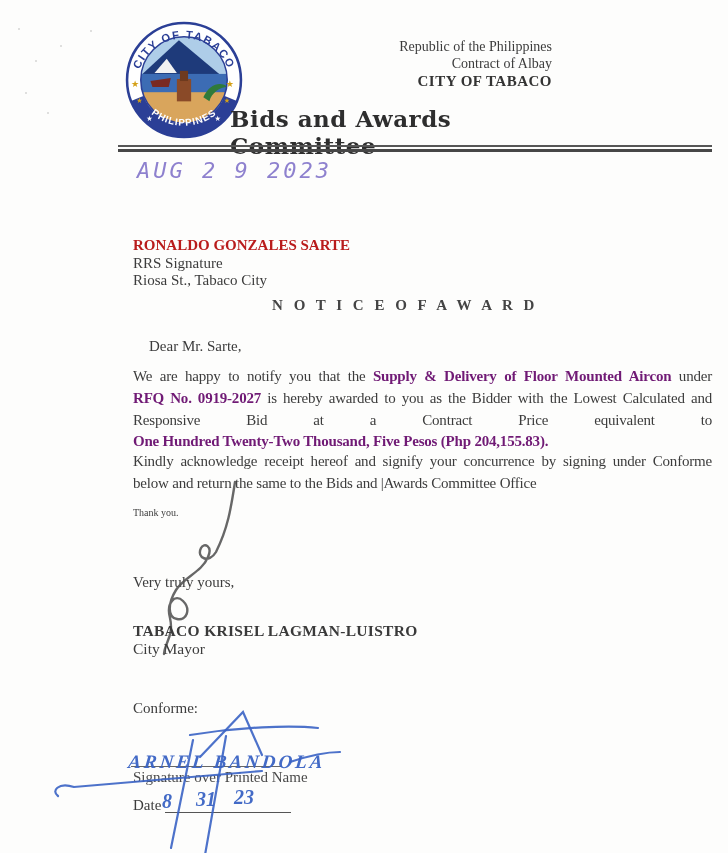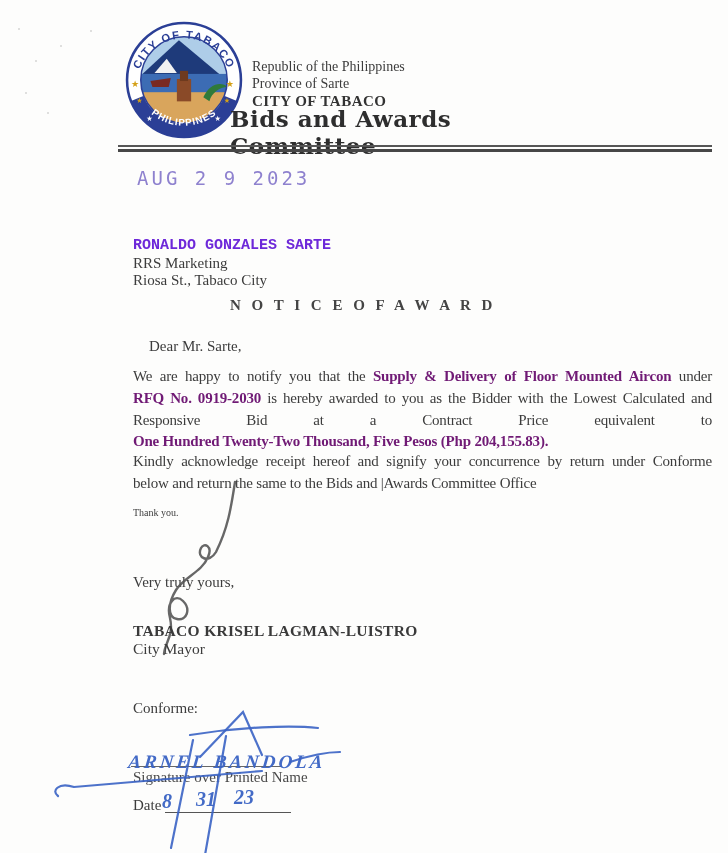--- a/index.html
+++ b/index.html
@@ -3,40 +3,41 @@
 <meta charset="utf-8">
 <style>
   html,body{margin:0;padding:0;background:#e8e8e8;}
   .page{
     position:relative;width:728px;height:853px;margin:0 auto;
     background:#fdfdfc;overflow:hidden;
     font-family:"Liberation Serif",serif;color:#3c3c3c;
   }
   
   .seal{position:absolute;left:124px;top:20px;width:120px;height:120px;}
-  .hdr{position:absolute;left:252px;top:38px;width:300px;text-align:left;line-height:17px;margin-top:20px;}
+  .hdr{position:absolute;left:252px;top:38px;width:300px;text-align:right;line-height:17px;}
   .hdr .l1,.hdr .l2{font-size:14px;}
   .hdr .l3{font-size:15px;font-weight:bold;letter-spacing:.5px;margin-top:1px;color:#333;}
   .committee{
     position:absolute;left:230px;top:105px;width:350px;text-align:left;
     font-family:"DejaVu Serif",serif;font-weight:bold;font-size:23px;color:#2e2e2e;
     letter-spacing:.5px;
   }
   .rule{position:absolute;left:118px;top:145px;width:594px;height:2px;
     border-top:2px solid #565656;border-bottom:3px solid #474747;}
   .stamp{
-    position:absolute;left:137px;top:167px;
-    font-family:"DejaVu Sans Mono",monospace;font-size:19px;letter-spacing:3px;
+    position:absolute;left:137px;top:158px;
+    font-family:"DejaVu Sans Mono",monospace;font-size:22px;letter-spacing:3px;
     opacity:.85;
+    font-style:italic;
   }
   
   .recipient{position:absolute;left:133px;top:237px;font-size:15px;line-height:17.5px;}
-  .recipient .name{font-weight:bold;color:#6d28d9;font-family:Liberation Mono, monospace;}
+  .recipient .name{font-weight:bold;color:#b91c1c;}
   .notice-title{
-    position:absolute;left:230px;top:297px;width:350px;text-align:left;
+    position:absolute;left:230px;top:297px;width:350px;text-align:center;
     font-size:15px;font-weight:bold;letter-spacing:3.5px;color:#444;
   }
   .salutation{position:absolute;left:133px;top:338px;font-size:15px;margin-left:16px;}
   .para{position:absolute;left:133px;width:579px;font-size:15px;letter-spacing:-.2px;}
   .para1{top:368px;}
   .para2{top:453px;}
   .bline{height:21.8px;white-space:normal;}
   .bline.just{text-align:justify;text-align-last:justify;}
   .bline .b{font-weight:bold;color:#701a75;}
   .thanks{position:absolute;left:133px;top:507px;font-size:10px;}
@@ -105,45 +106,45 @@
         <text x="100" y="66">★</text>
       <text x="12" y="82" font-size="7">★</text>
         <text x="98" y="82" font-size="7">★</text>
       <text x="22" y="99" font-size="7" fill="#ffffff">★</text>
       <text x="89" y="99" font-size="7" fill="#ffffff">★</text>
     </g>
   </svg>
 
   <div class="hdr">
     <div class="l1">Republic of the Philippines</div>
-    <div class="l2">Province of Sarte</div>
+    <div class="l2">Contract of Albay</div>
     <div class="l3">CITY OF TABACO</div>
   </div>
   <div class="committee">Bids and Awards Committee</div>
   <div class="rule"></div>
 
   <div class="stamp" style="color: rgb(123, 108, 199);">AUG 2 9  2023</div>
 
   <div class="recipient">
     <div class="name">RONALDO GONZALES SARTE</div>
-    <div>RRS Marketing</div>
+    <div>RRS Signature</div>
     <div>Riosa St., Tabaco City</div>
   </div>
 
   <div class="notice-title">N O T I C E   O F   A W A R D</div>
 
   <div class="salutation">Dear Mr. Sarte,</div>
   <div class="para para1">
       <div class="bline just"><span>We are happy to notify you that the </span><span class="b">Supply &amp; Delivery of Floor Mounted Aircon</span><span> under</span></div>
-      <div class="bline just"><span class="b">RFQ No. 0919-2030</span><span> is hereby awarded to you as the Bidder with the Lowest Calculated and</span></div>
+      <div class="bline just"><span class="b">RFQ No. 0919-2027</span><span> is hereby awarded to you as the Bidder with the Lowest Calculated and</span></div>
       <div class="bline just"><span>Responsive Bid at a Contract Price equivalent to</span></div>
       <div class="bline"><span class="b">One Hundred Twenty-Two Thousand, Five Pesos (Php 204,155.83).</span></div>
     </div>
   <div class="para para2">
-      <div class="bline just"><span>Kindly acknowledge receipt hereof and signify your concurrence by return under Conforme</span></div>
+      <div class="bline just"><span>Kindly acknowledge receipt hereof and signify your concurrence by signing under Conforme</span></div>
       <div class="bline"><span>below and return the same to the Bids and |Awards Committee Office</span></div>
     </div>
   <div class="thanks">Thank you.</div>
   <div class="vty">Very truly yours,</div>
 
   <svg class="mayor-sig" width="130" height="200" viewBox="0 0 130 200">
     <path d="M 97,12 C 93,38 90,58 78,82 C 71,94 58,88 63,78 C 66,72 75,76 70,87
              C 64,102 46,107 38,120 C 30,133 29,147 39,149 C 49,151 53,139 45,131
              C 37,123 28,133 32,148 C 36,166 27,172 26,184"></path>
   </svg>

